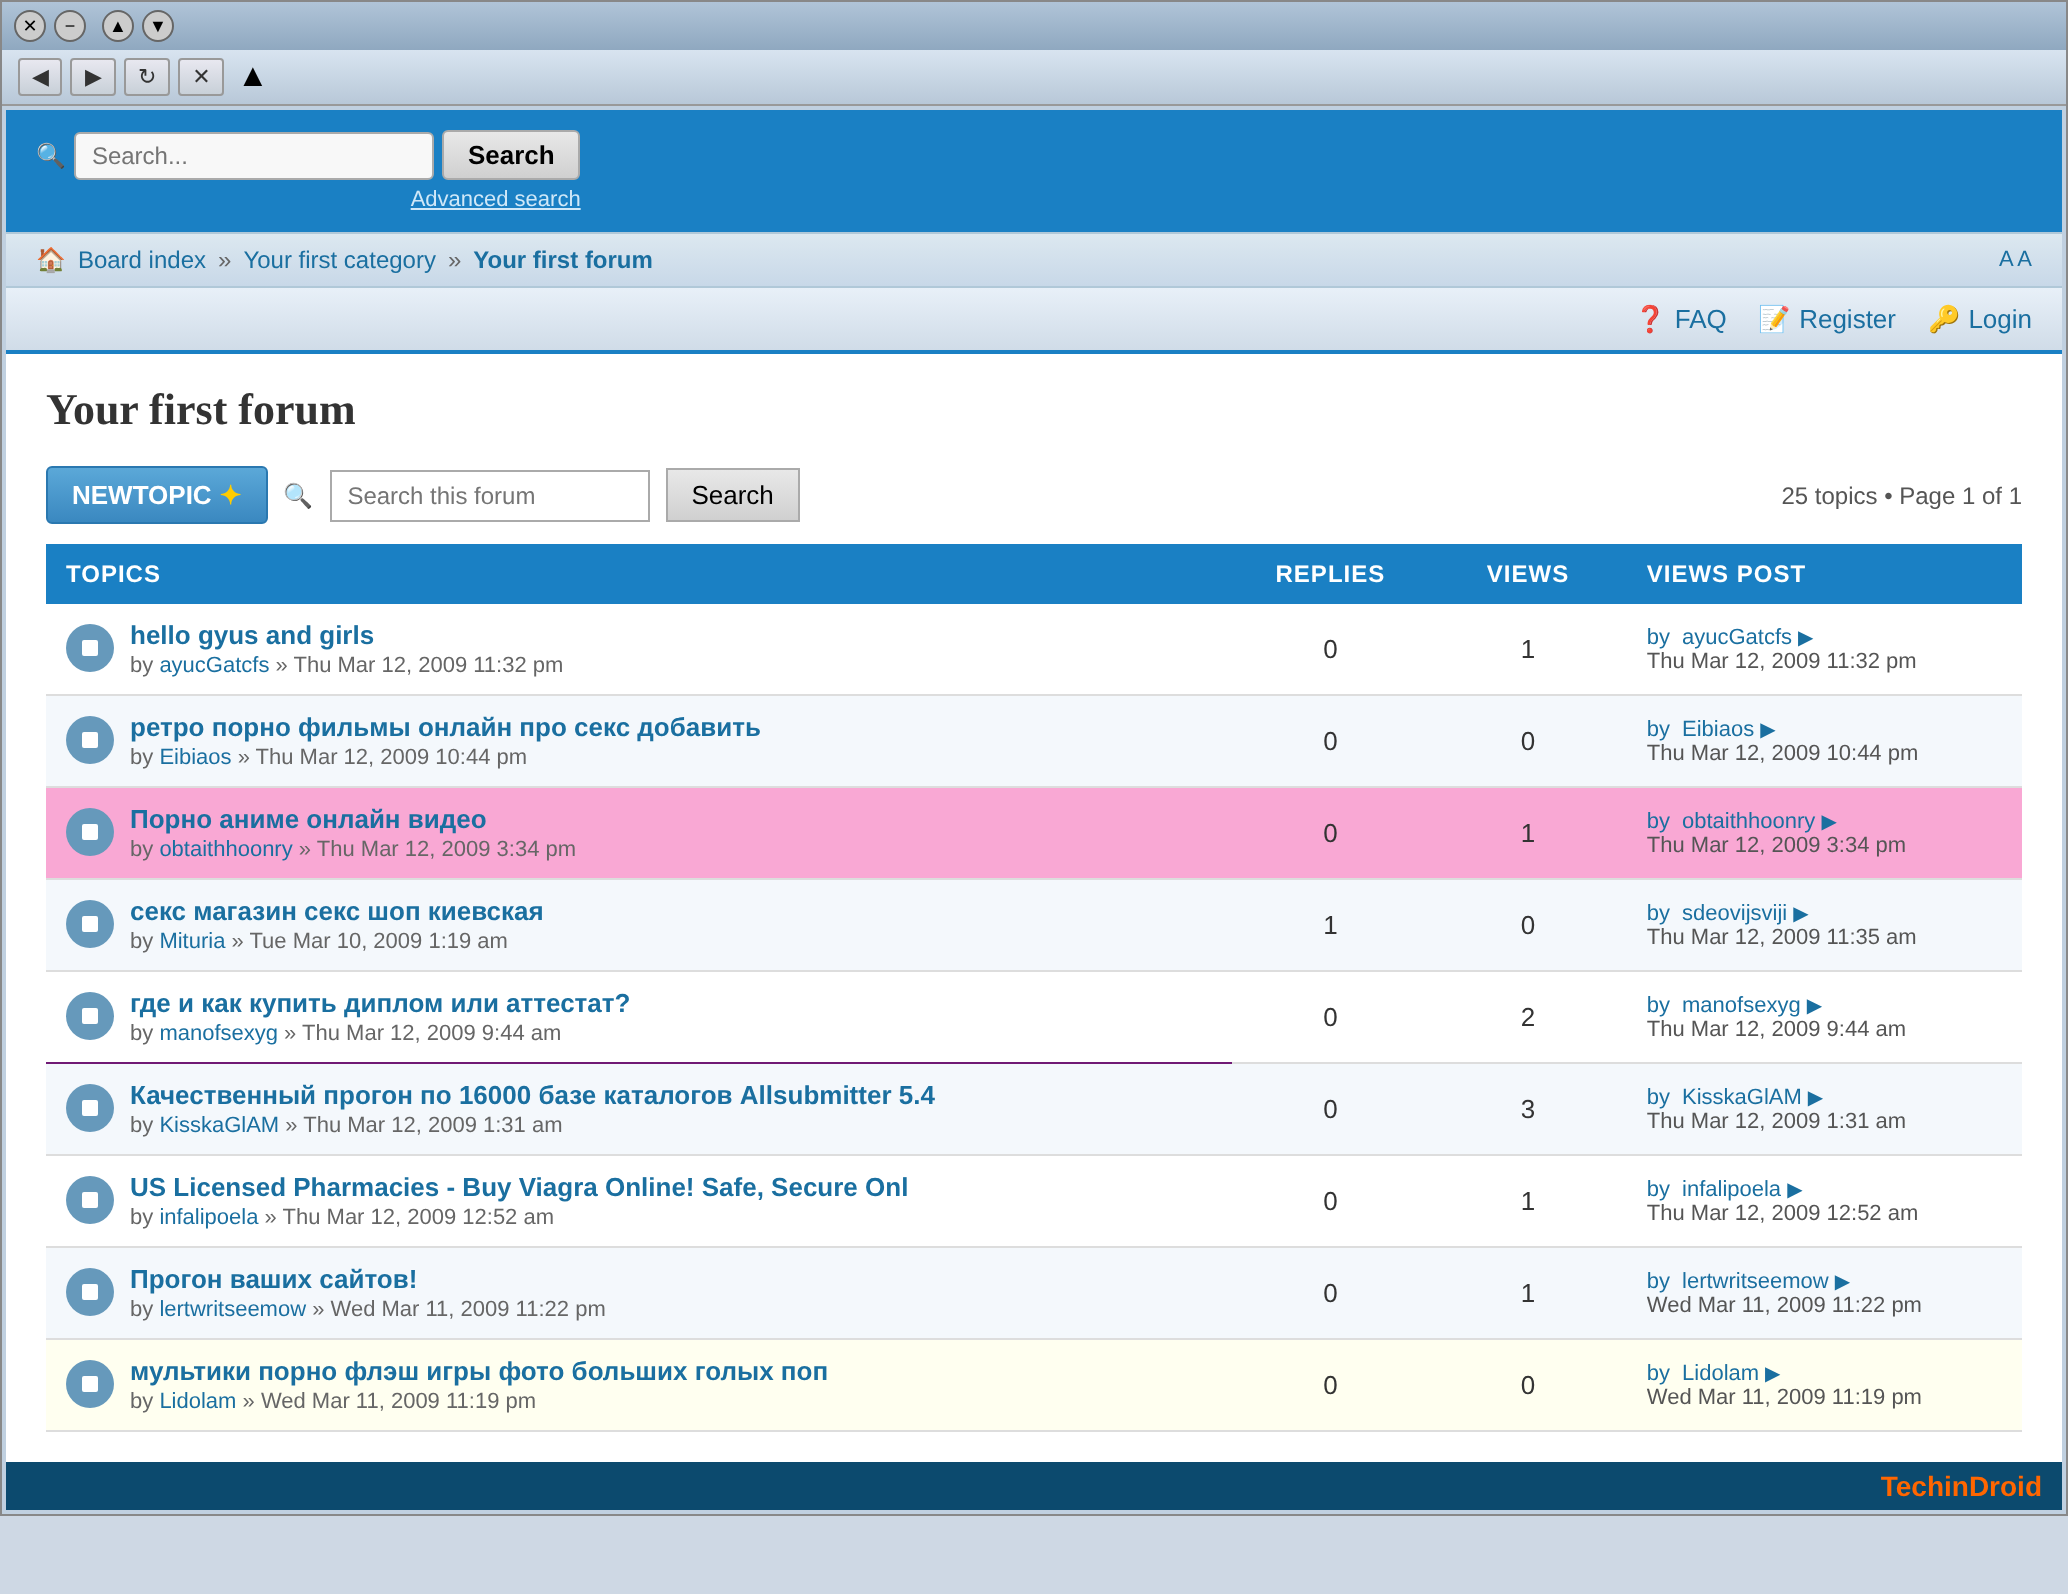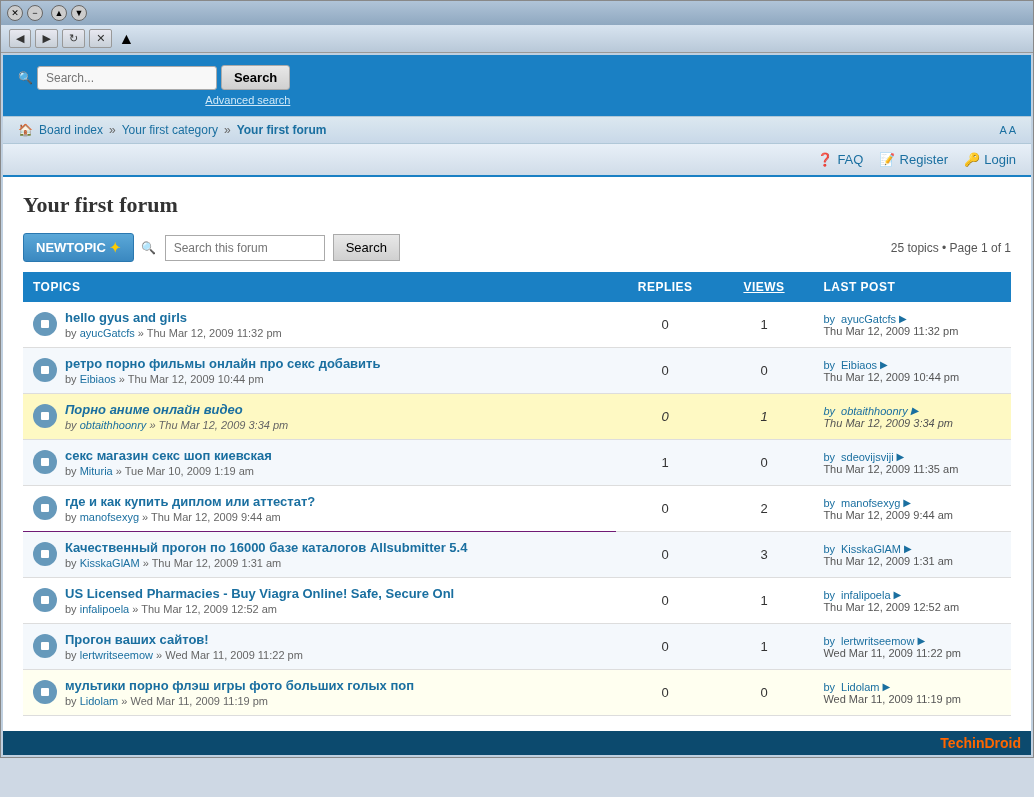--- a/index.html
+++ b/index.html
@@ -57,21 +57,21 @@
     .search-forum-btn { padding: 5px 12px; background: linear-gradient(to bottom, #e8e8e8, #d0d0d0); border: 1px solid #aaa; cursor: pointer; font-size: 13px; }
     .page-info { font-size: 12px; color: #555; }
 
     
     .topics-table { width: 100%; border-collapse: collapse; }
     .topics-table thead tr { background: #1a80c4; color: #fff; }
     .topics-table thead th { padding: 8px 10px; text-align: left; font-size: 12px; font-weight: bold; letter-spacing: 0.5px; }
     .topics-table thead th.center { text-align: center; }
     .col-topic { width: 60%; }
     .col-replies { width: 10%; text-align: center; }
-    .col-views { width: 10%; text-align: center; text-decoration: underline; }
+    .col-views { width: 10%; text-align: center; }
     .col-lastpost { width: 20%; }
 
     .topics-table tbody tr { border-bottom: 1px solid #ddd; }
     .topics-table tbody tr:nth-child(even) { background: #f4f8fc; }
     .topics-table tbody tr:nth-child(odd) { background: #fff; }
     .topics-table tbody tr:last-child { background: #fffff0; }
 
     .topic-cell { padding: 8px 10px; display: flex; align-items: flex-start; gap: 8px; }
     .topic-icon { width: 24px; height: 24px; border-radius: 50%; background: #6699cc; display: flex; align-items: center; justify-content: center; flex-shrink: 0; margin-top: 2px; }
     .topic-icon-inner { width: 8px; height: 8px; background: #fff; border-radius: 1px; }
@@ -172,21 +172,21 @@
         </div>
         <div class="page-info">25 topics • Page 1 of 1</div>
       </div>
 
       <table class="topics-table">
         <thead>
           <tr>
             <th class="col-topic">TOPICS</th>
             <th class="col-replies center">REPLIES</th>
             <th class="col-views center">VIEWS</th>
-            <th class="col-lastpost">LAST POST</th>
+            <th class="col-lastpost">VIEWS POST</th>
           </tr>
         </thead>
         <tbody id="topics-tbody">
         <tr style="background: rgb(255, 255, 255);">
     <td style="padding:0; border-bottom:1px solid #ddd;">
       <div class="topic-cell">
         <div class="topic-icon" style="background:#6699bb;">
           <div class="topic-icon-inner"></div>
         </div>
         <div class="topic-info">
@@ -224,21 +224,21 @@
     <td class="num-cell">0</td>
     <td class="num-cell">0</td>
     <td class="lastpost-cell">
       <div class="lastpost-user">
         by <span style="color:#1a6fa0;margin-left:3px;">Eibiaos</span>
         <span class="view-icon">▶</span>
       </div>
       <div class="lastpost-time">Thu Mar 12, 2009 10:44 pm</div>
     </td>
   </tr>
-            <tr style="background: #fef9c3; font-style: italic;">
+            <tr style="background: #f9a8d4;">
     <td style="padding:0; border-bottom:1px solid #ddd;">
       <div class="topic-cell">
         <div class="topic-icon" style="background:#6699bb;">
           <div class="topic-icon-inner"></div>
         </div>
         <div class="topic-info">
           <div class="topic-title">Порно аниме онлайн видео</div>
           <div class="topic-meta">
             by <a class="topic-author">obtaithhoonry</a> » Thu Mar 12, 2009 3:34 pm
           </div>

